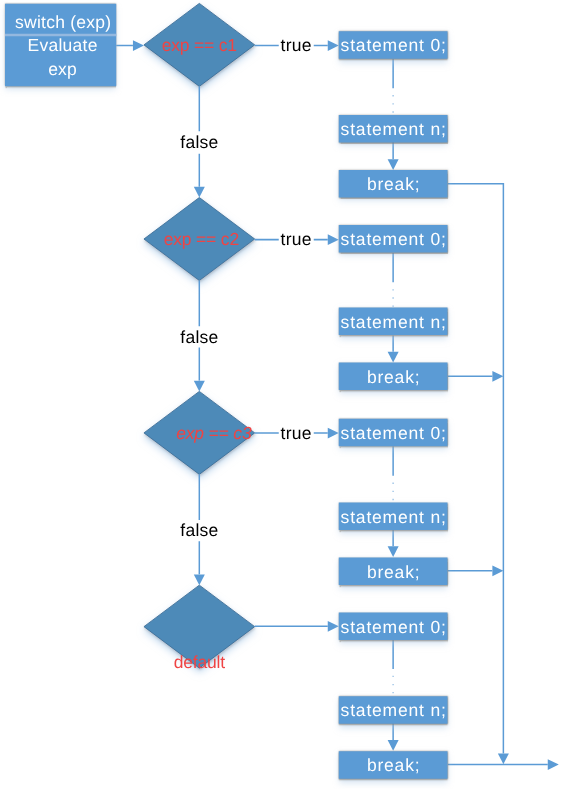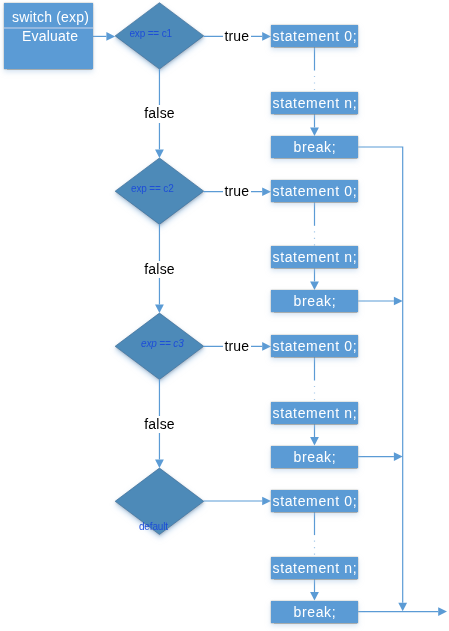--- a/index.html
+++ b/index.html
@@ -28,21 +28,21 @@
   #switch-divider{position:absolute;left:0;top:24px;width:89px;height:2px;
         background:#94B8DF;}
   #switch-body{position:absolute;left:1.5px;top:24.1px;width:89px;
         display:block;text-align:center;}
   #switch-body span{display:block;line-height:19.2px;}
 
   .edge-label{position:absolute;color:#000000;font-size:14px;letter-spacing:0.2px;
               white-space:nowrap;line-height:17.4px;background:#ffffff;
               padding:0 1.2px;text-indent:0.2px;}
 
-  .dia-label{position:absolute;color:#1d4ed8;font-size:10px;letter-spacing:-0.15px;
+  .dia-label{position:absolute;color:#ef4444;font-size:14px;letter-spacing:-0.15px;
              white-space:nowrap;line-height:1;text-align:center;}
 </style>
 </head>
 <body>
 
 <div id="canvas">
 
   <svg id="edges" viewBox="0 0 449 631">
       <defs>
         <filter id="shp" x="-30%" y="-30%" width="180%" height="190%">
@@ -98,20 +98,21 @@
       <path d="M 447 611.6 L 438.2 607.3000000000001 L 438.2 615.9 Z" fill="#5B9BD5"></path>
     </svg>
 
   <div class="node proc" id="switch-box">
     <div id="switch-header">
       <span>switch (exp)</span>
     </div>
     <div id="switch-divider"></div>
     <div id="switch-body">
       <span>Evaluate</span>
+      <span>exp</span>
     </div>
   </div>
 
   <div class="node proc" style="left: 271px; top: 25px; width: 87.2px; height: 22px;">
     <span>statement 0;</span>
   </div>
   <div class="node proc" style="left: 271px; top: 91.5px; width: 87.2px; height: 22px;">
     <span>statement n;</span>
   </div>
   <div class="node proc" style="left: 271px; top: 136px; width: 87.2px; height: 22px;">

